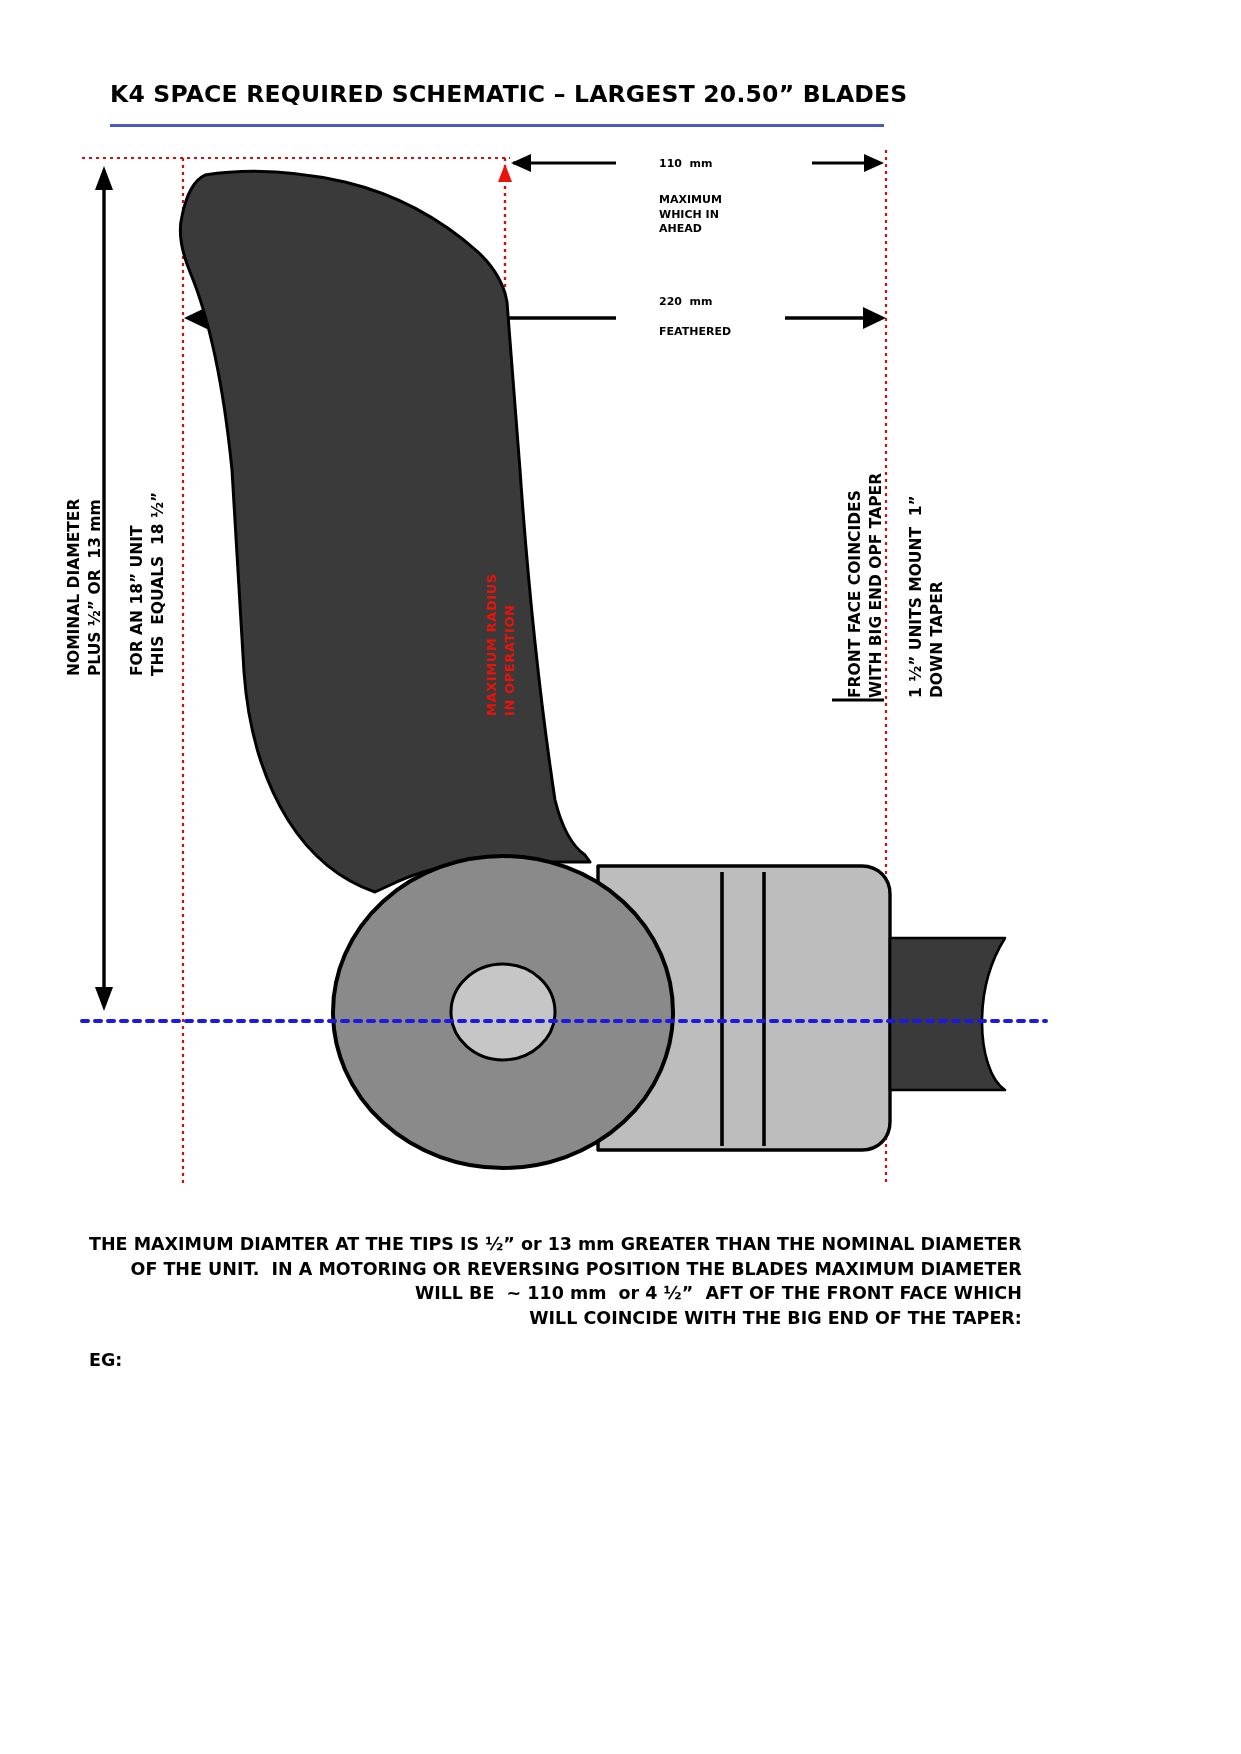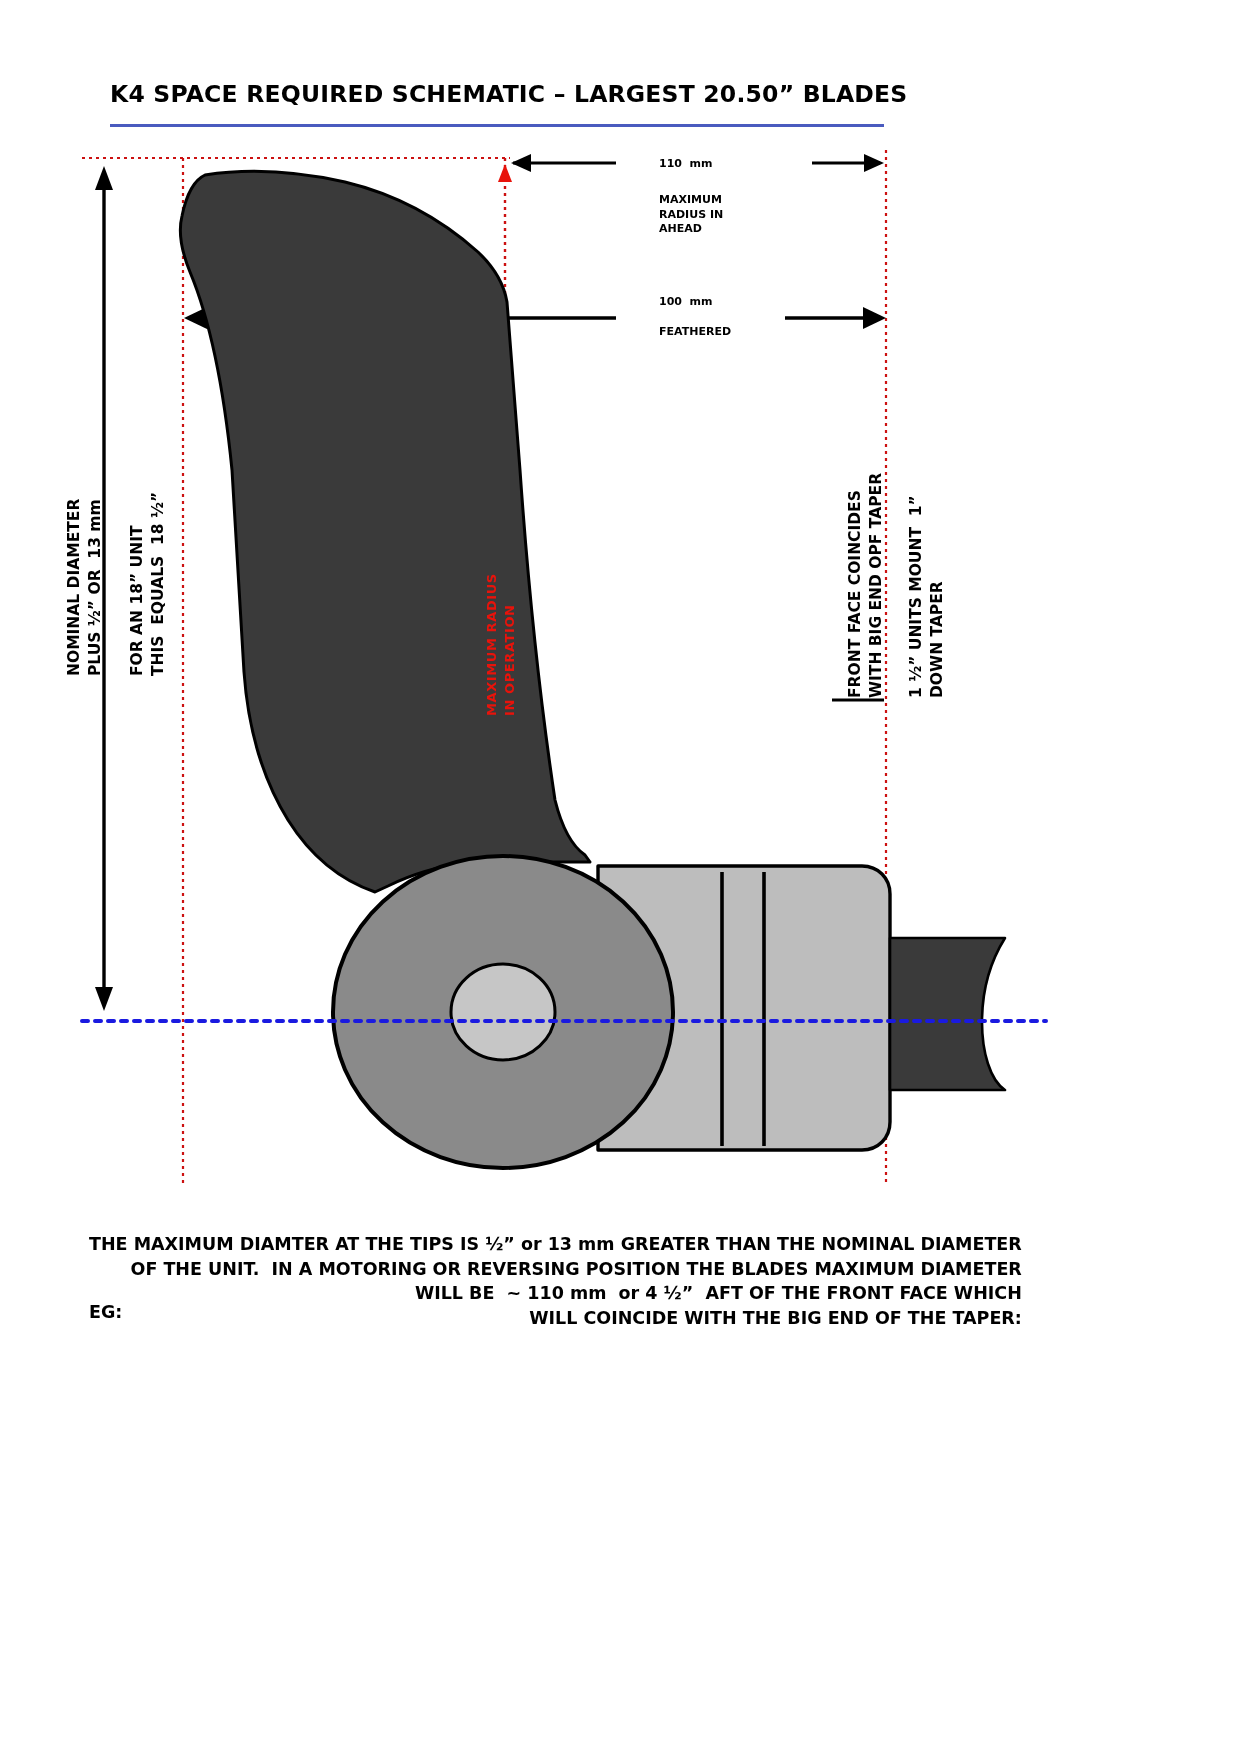--- a/index.html
+++ b/index.html
@@ -85,21 +85,21 @@
   
   .body-block {
     position: absolute;
     font-size: 17.5px;
     font-weight: bold;
     color: #000000;
     line-height: 1.41;
     white-space: pre;
   }
   #para-main { left: 89px; top: 1232px; text-align: right; }
-  #eg-key    { left: 89px; top: 1300px; }
+  #eg-key    { left: 89px; top: 1348px; }
   #eg-body   { left: 155px; top: 1348px; }
   #caution   { left: 89px; top: 1428px; color: #e8130b; }
 </style>
 </head>
 <body>
 
 <div id="page">
 
   <div class="title">K4  SPACE REQUIRED SCHEMATIC – LARGEST 20.50”  BLADES</div>
   <div class="title-rule"></div>
@@ -165,23 +165,23 @@
              L 890,1090 Z" fill="#3a3a3a" stroke="#000000" stroke-width="2.6" stroke-linejoin="round"></path>
 
     <ellipse cx="503" cy="1012" rx="170" ry="156" fill="#8a8a8a" stroke="#000000" stroke-width="4"></ellipse>
     <ellipse cx="503" cy="1012" rx="52" ry="48" fill="#c6c6c6" stroke="#000000" stroke-width="3"></ellipse>
 
     <line x1="82" y1="1021" x2="1046" y2="1021" stroke="#1a1ae0" stroke-width="4" stroke-dasharray="6 7" stroke-linecap="round"></line>
   </svg>
 
   <div class="dimtext" id="dim-110-label">110  mm</div>
   <div class="dimtext" id="dim-110-desc">MAXIMUM
-RADIUS IN
+WHICH IN
 AHEAD</div>
-  <div class="dimtext" id="dim-220-label">100  mm</div>
+  <div class="dimtext" id="dim-220-label">220  mm</div>
   <div class="dimtext" id="dim-220-desc">FEATHERED</div>
 
   <div class="vlabel" id="vl-nominal">NOMINAL DIAMETER
 PLUS ½” OR  13 mm</div>
   <div class="vlabel" id="vl-18unit">FOR AN 18” UNIT
 THIS  EQUALS  18 ½”</div>
   <div class="vlabel red" id="vl-maxrad">MAXIMUM RADIUS
 IN OPERATION</div>
   <div class="vlabel" id="vl-frontface">FRONT FACE COINCIDES
 WITH BIG END OPF TAPER</div>

